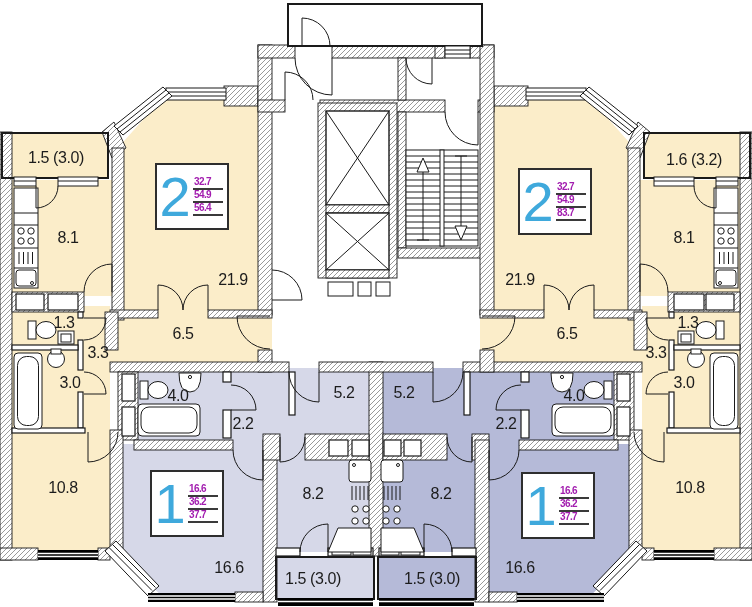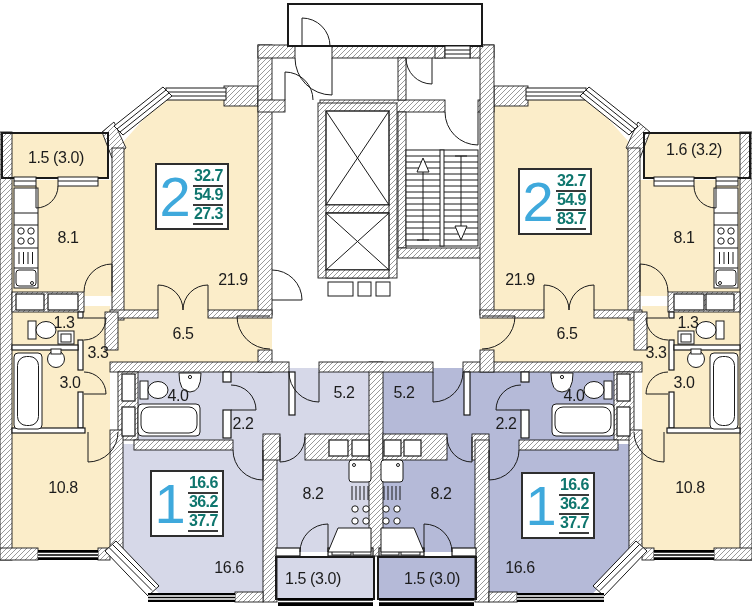--- a/index.html
+++ b/index.html
@@ -17,22 +17,22 @@
   .f-lavr  { fill:var(--apartment-1room-right,#B5BAD8); }
   .lbl { position:absolute; transform:translate(-50%,-50%);
          font-size:16px; font-weight:400; letter-spacing:-0.4px;
          color:#1c1c1c; white-space:nowrap; z-index:5; }
   .apt { position:absolute; width:74px; height:67px; box-sizing:border-box;
          background:#fff; border:2px solid #2e2e2e; display:flex;
          padding:2px 4px 2px 2px; z-index:6; }
   .apt-digit { flex:0 0 32px; font-size:56px; line-height:60px; font-weight:400;
                color:var(--apartment-number-blue,#3FA9DC); text-align:center; }
   .apt-areas { flex:1; display:flex; flex-direction:column; justify-content:center; margin-left:2px; }
-  .apt-areas span { font-size:16px; font-weight:700; line-height:1.02;
-                    letter-spacing:-0.6px; color:#0f766e;
+  .apt-areas span { font-size:10px; font-weight:700; line-height:1.02;
+                    letter-spacing:-0.6px; color:#a21caf;
                     border-bottom:2px solid #3a3a3a; padding:0 0 1px 1px; }
 </style>
 </head>
 <body>
 
 <div id="plan">
 <svg width="752" height="607" viewBox="0 0 752 607">
   <defs>
     <pattern id="hatch" width="5" height="5" patternUnits="userSpaceOnUse">
       <rect width="5" height="5" fill="#ffffff"></rect>
@@ -335,41 +335,41 @@
   <div class="lbl" style="left:64px;top:323px">1.3</div>
   <div class="lbl" style="left:98px;top:353px">3.3</div>
   <div class="lbl" style="left:70px;top:383px">3.0</div>
   <div class="lbl" style="left:63px;top:488px">10.8</div>
   <div class="lbl" style="left:178px;top:396px">4.0</div>
   <div class="lbl" style="left:243px;top:424px">2.2</div>
   <div class="lbl" style="left:344px;top:393px">5.2</div>
   <div class="lbl" style="left:313px;top:494px">8.2</div>
   <div class="lbl" style="left:229px;top:568px">16.6</div>
   <div class="lbl" style="left:313px;top:579px">1.5 (3.0)</div>
-  <div class="lbl" style="left:694px;top:150px">1.6 (3.2)</div>
+  <div class="lbl" style="left:694px;top:160px">1.6 (3.2)</div>
   <div class="lbl" style="left:684px;top:238px">8.1</div>
   <div class="lbl" style="left:520px;top:280px">21.9</div>
   <div class="lbl" style="left:567px;top:334px">6.5</div>
   <div class="lbl" style="left:688px;top:323px">1.3</div>
   <div class="lbl" style="left:656px;top:353px">3.3</div>
   <div class="lbl" style="left:684px;top:383px">3.0</div>
   <div class="lbl" style="left:690px;top:488px">10.8</div>
   <div class="lbl" style="left:574px;top:396px">4.0</div>
   <div class="lbl" style="left:506px;top:424px">2.2</div>
   <div class="lbl" style="left:404px;top:393px">5.2</div>
   <div class="lbl" style="left:441px;top:494px">8.2</div>
   <div class="lbl" style="left:520px;top:568px">16.6</div>
   <div class="lbl" style="left:432px;top:579px">1.5 (3.0)</div>
 
   <div class="apt" style="left:155px;top:163px">
     <span class="apt-digit">2</span>
     <span class="apt-areas">
       <span>32.7</span>
       <span>54.9</span>
-      <span>27.3</span>
+      <span>56.4</span>
     </span>
   </div>
   <div class="apt" style="left:518px;top:168px">
     <span class="apt-digit">2</span>
     <span class="apt-areas">
       <span>32.7</span>
       <span>54.9</span>
       <span>83.7</span>
     </span>
   </div>

